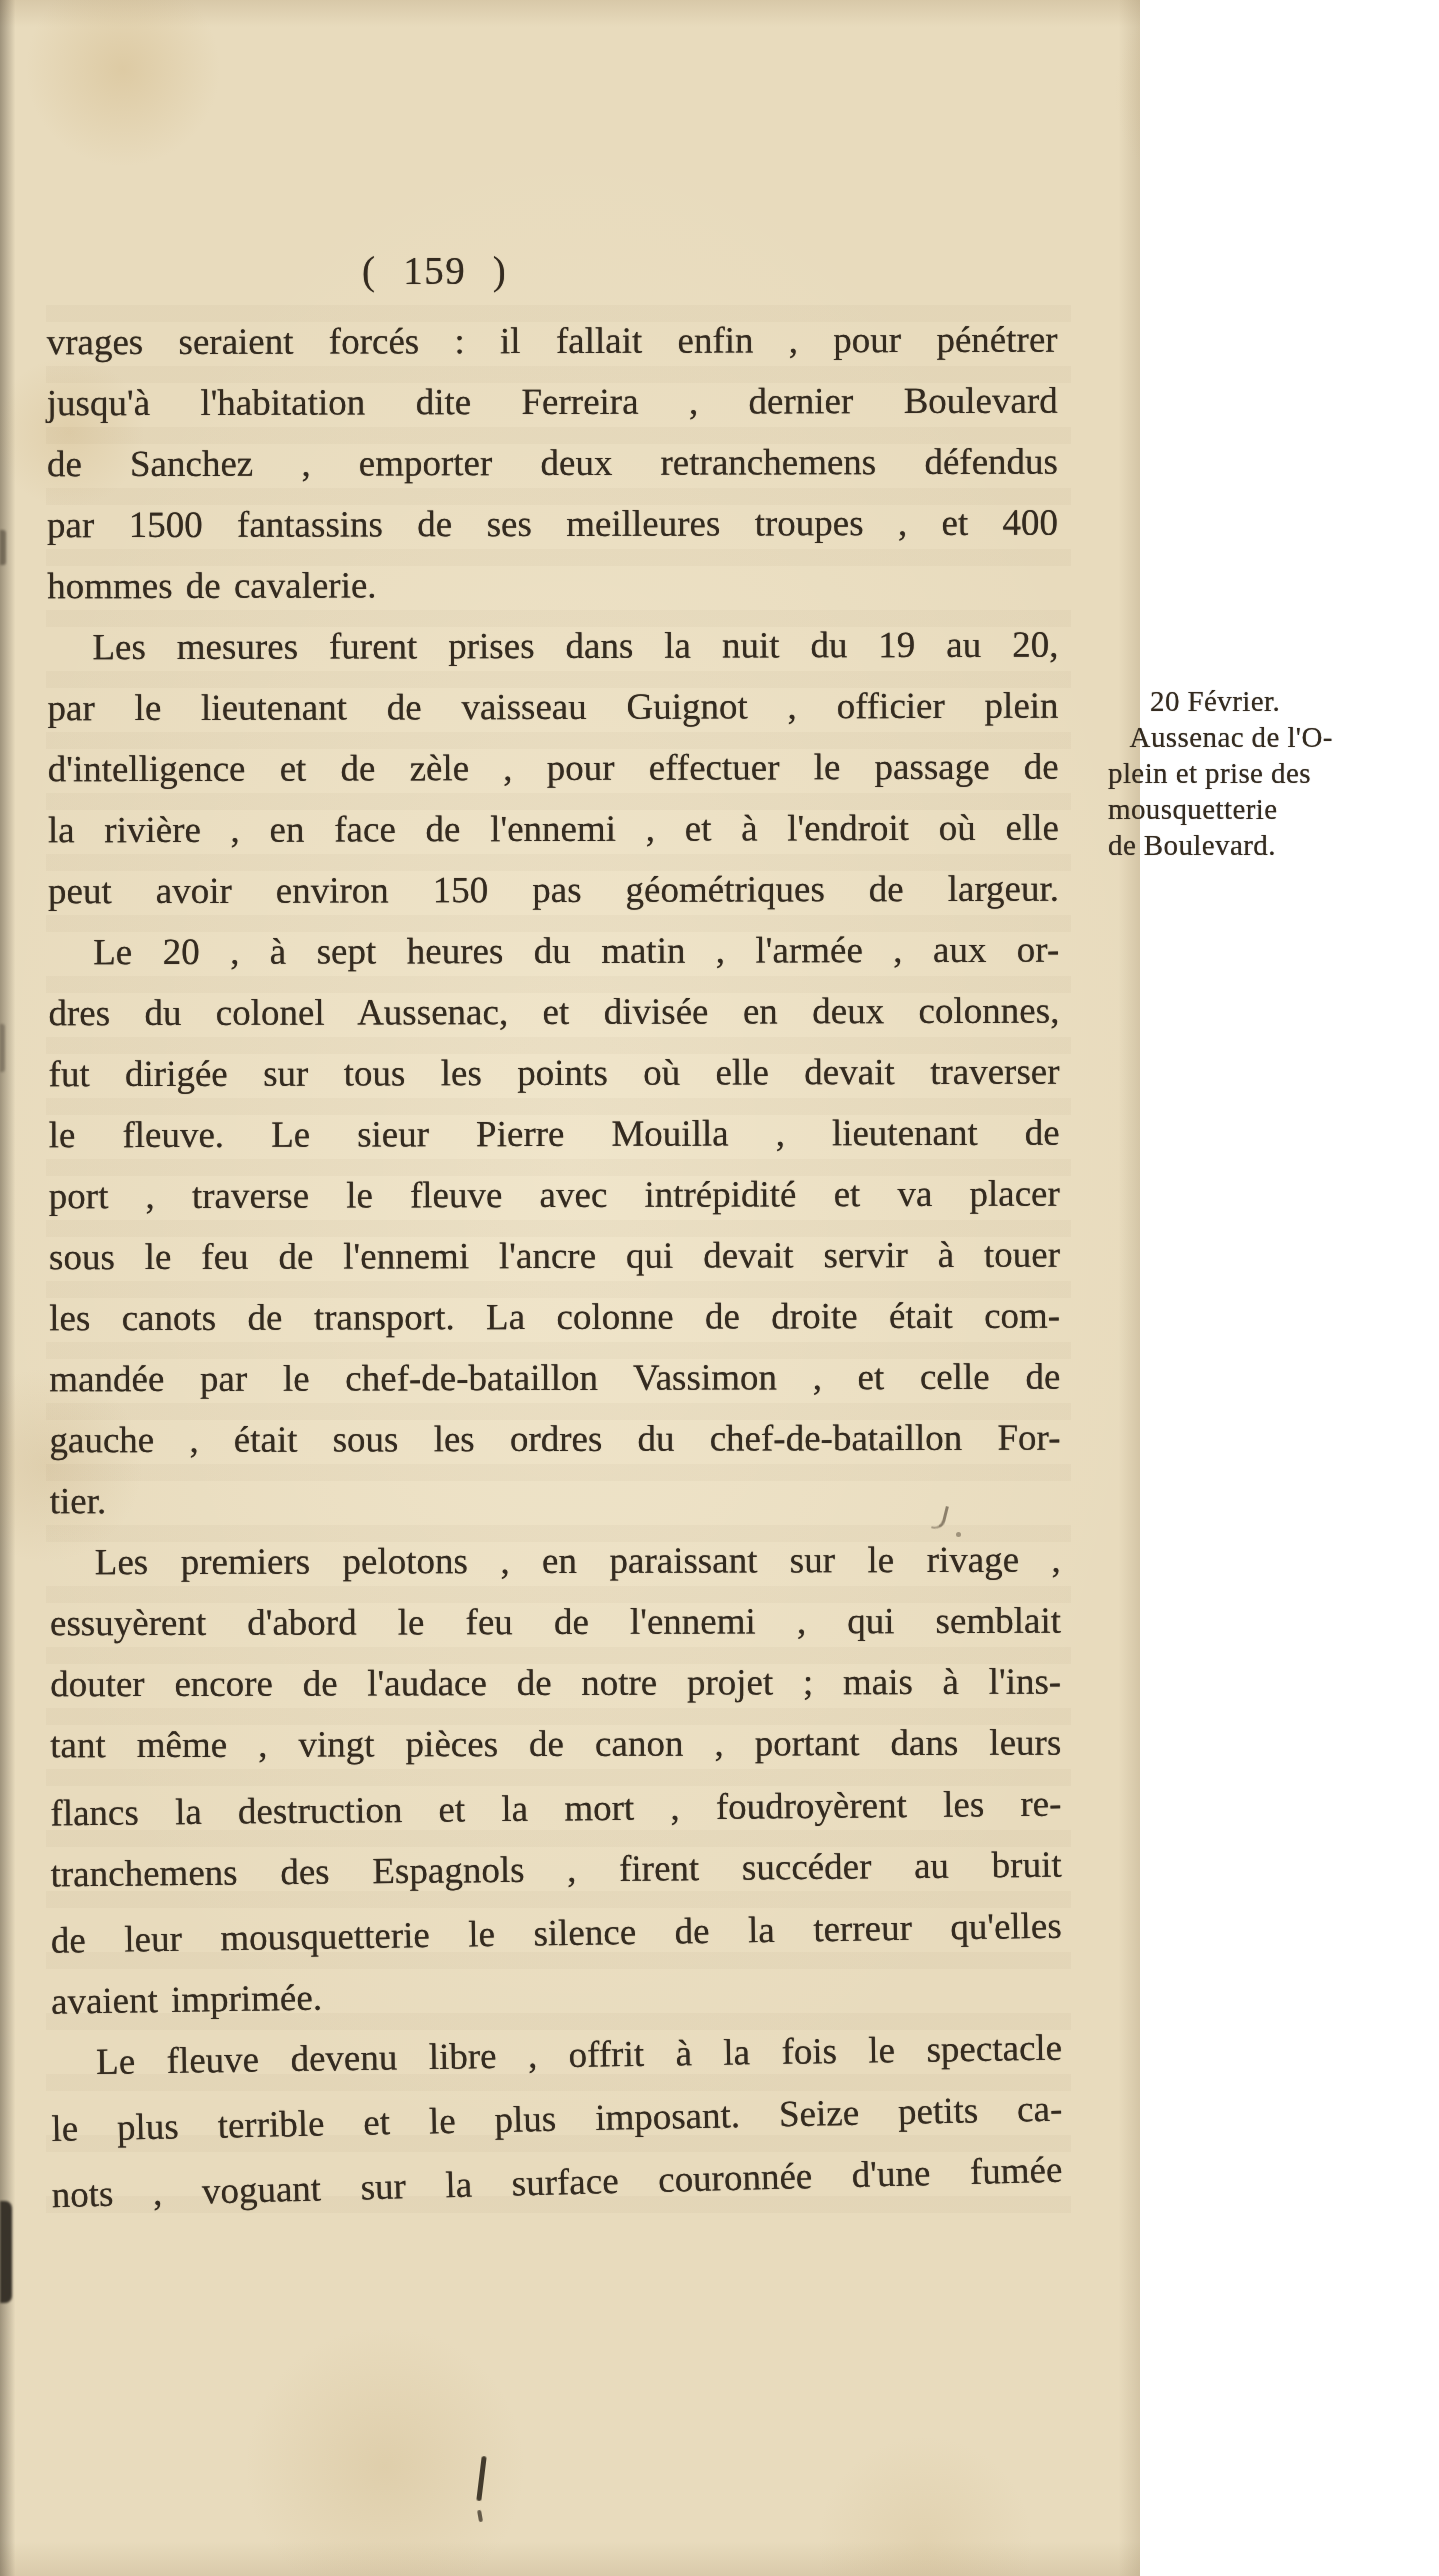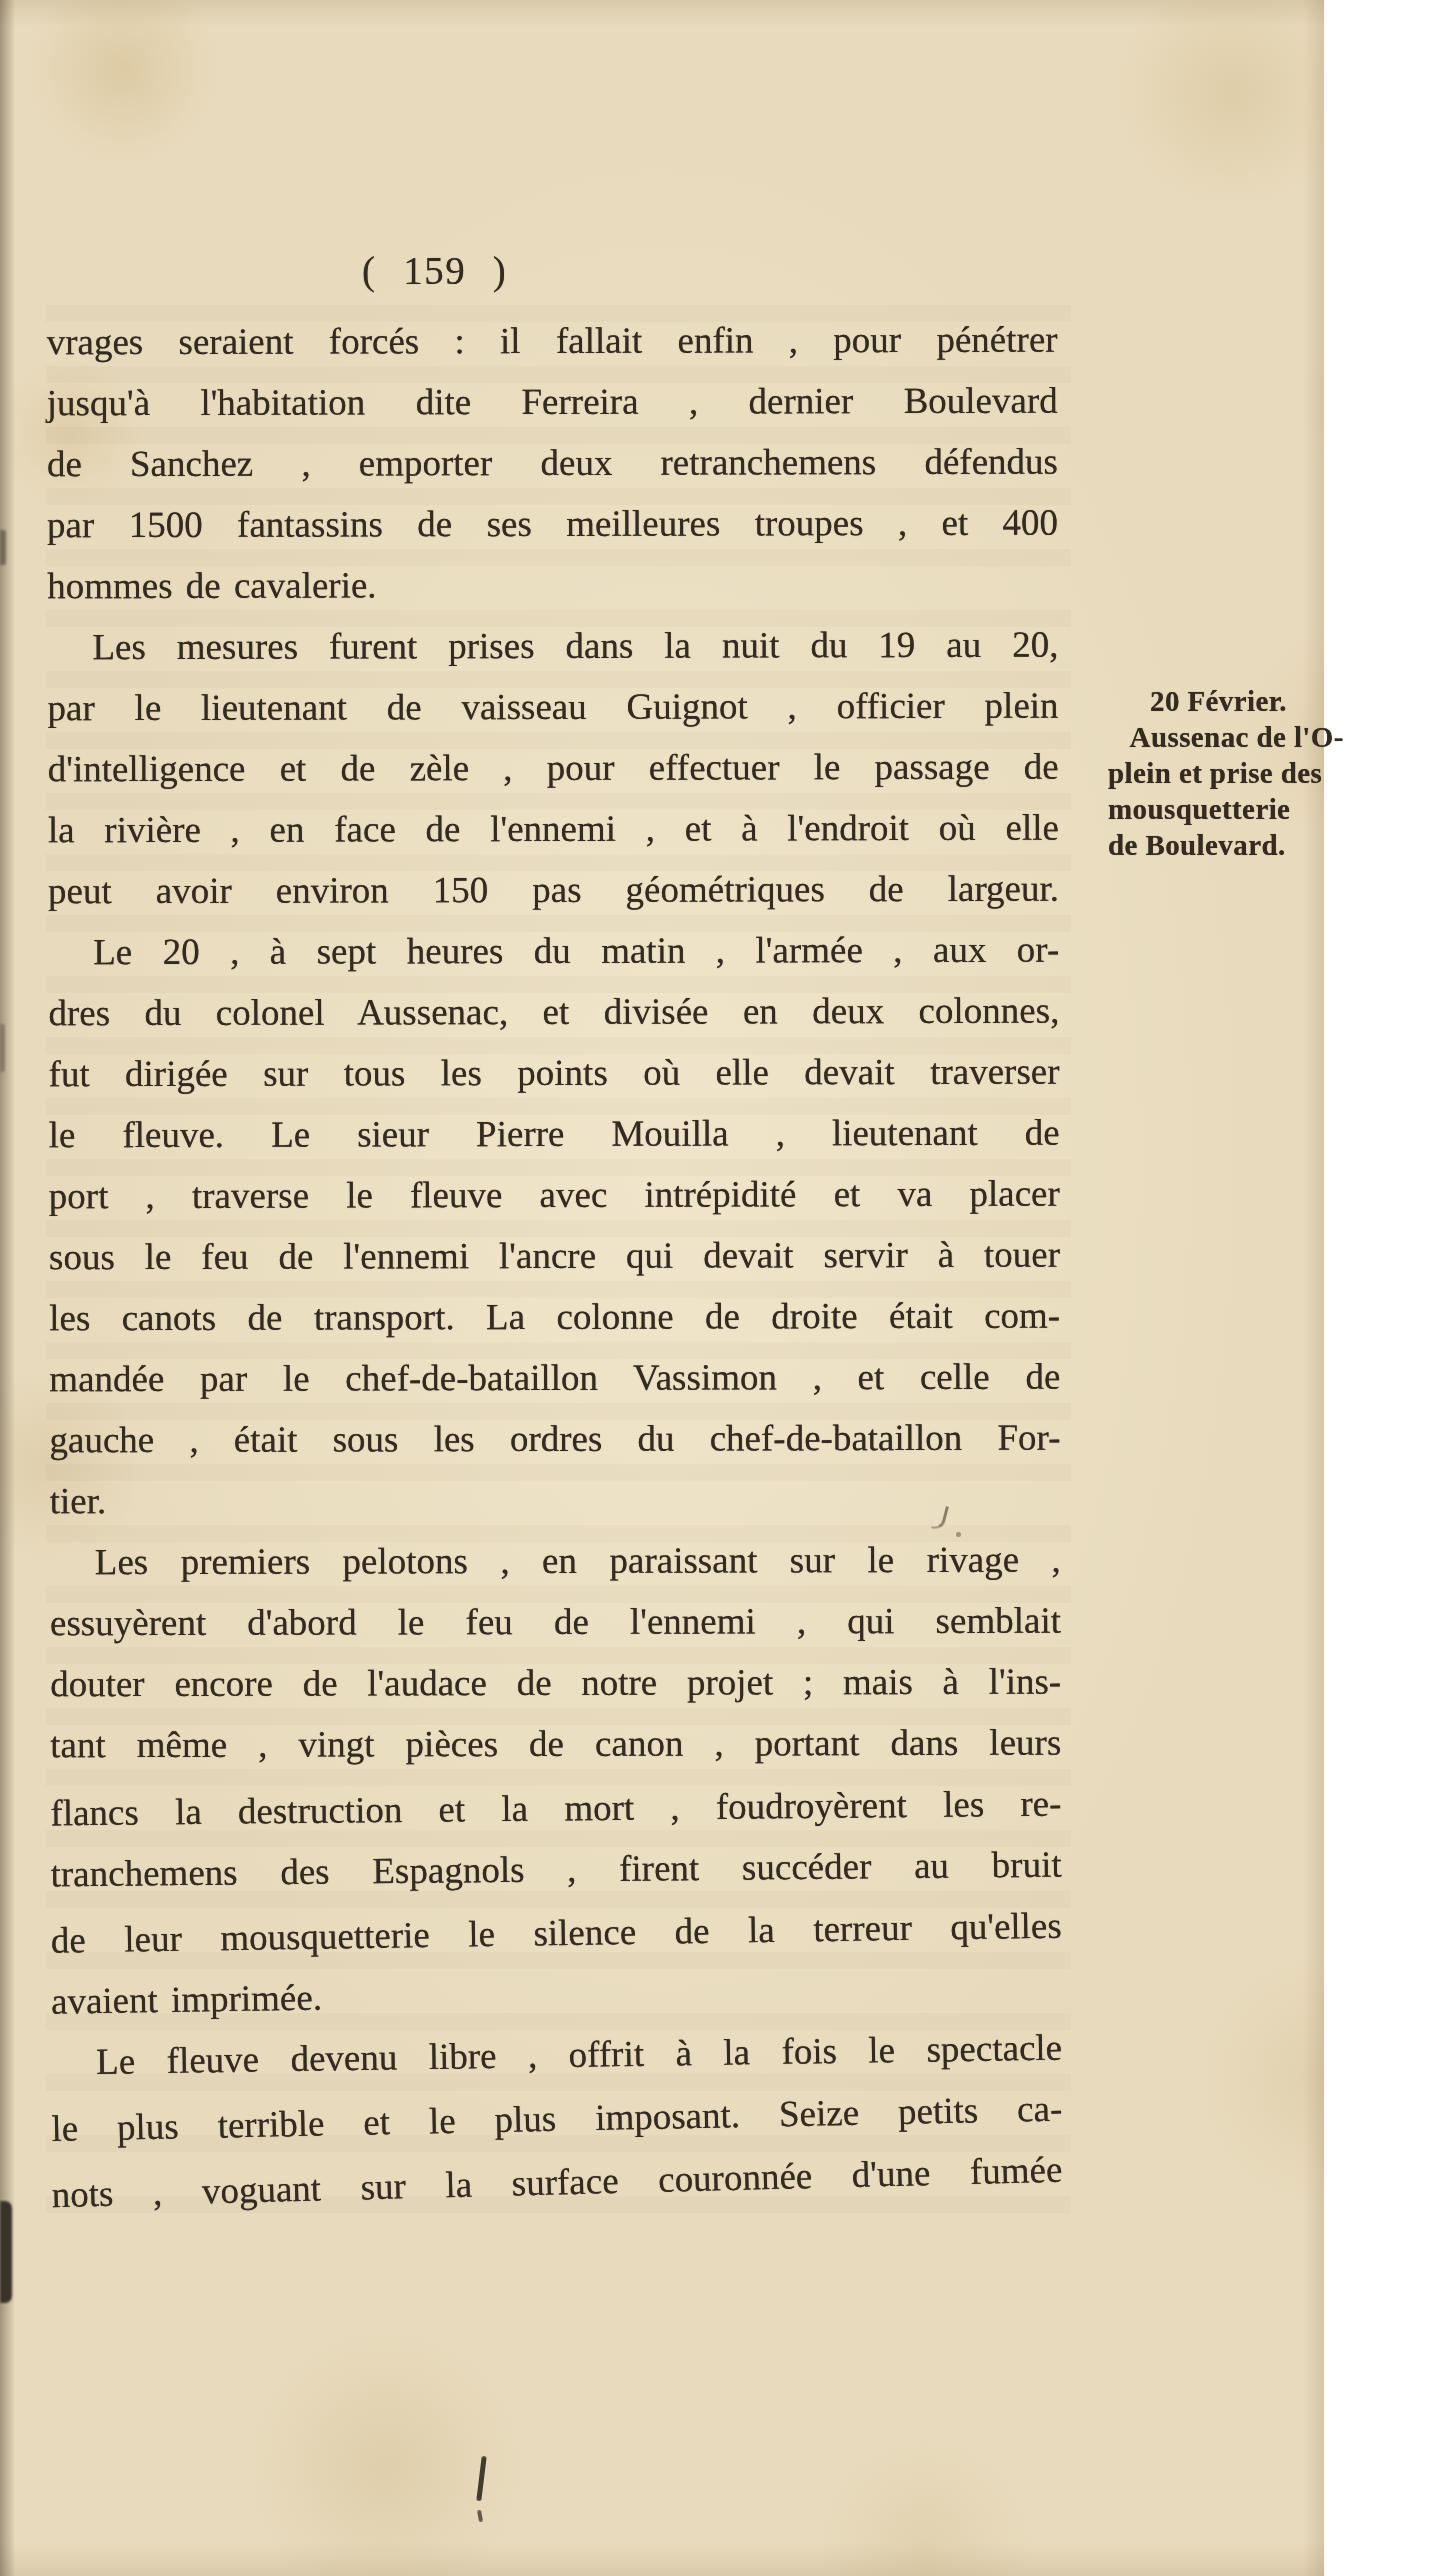--- a/index.html
+++ b/index.html
@@ -4,21 +4,21 @@
 <style>
   html, body {
     margin: 0;
     padding: 0;
     width: 1440px;
     height: 2576px;
     overflow: hidden;
   }
   .page {
     position: relative;
-    width: 1324px;
+    width: 1140px;
     height: 2576px;
     background-color: var(--paper, #e8dbbd);
     background-image:
       radial-gradient(circle 139px at 123px 69px,   rgba(196,164,106,.30), rgba(196,164,106,0) 70%),
       radial-gradient(circle 170px at 1233px 92px, rgba(196,164,106,.25), rgba(196,164,106,0) 70%),
       radial-gradient(circle 123px at 1387px 401px, rgba(196,164,106,.20), rgba(196,164,106,0) 70%),
       radial-gradient(circle 108px at 69px 432px,   rgba(196,164,106,.22), rgba(196,164,106,0) 70%),
       radial-gradient(circle 154px at 1349px 732px, rgba(190,160,105,.16), rgba(190,160,105,0) 70%),
       radial-gradient(circle 185px at 1326px 2081px,rgba(190,160,105,.18), rgba(190,160,105,0) 70%),
       radial-gradient(circle 200px at 385px 2467px, rgba(185,155,100,.20), rgba(185,155,100,0) 70%),
@@ -82,21 +82,21 @@
 
   .margin-note {
     position: absolute;
     left: 1108px; top: 683px;
     width: 318px;
     font-size: 29px;
     line-height: 36px;
     letter-spacing: 0.4px;
     text-shadow: 0 0 0.8px rgba(40,32,22,.7);
   }
-  .mn-line { text-align: left; font-weight: bold; }
+  .mn-line { text-align: left; }
   .mn-line.mn-c1 { padding-left: 42px; }
   .mn-line.mn-c2 { padding-left: 21.6px; }
 
   
   .artifact { position: absolute; pointer-events: none; }
   .gutter-blob {
     left: 0; top: 2201px;
     width: 11.6px; height: 102px;
     background: #39332a;
     border-radius: 0 7px 7px 0;

